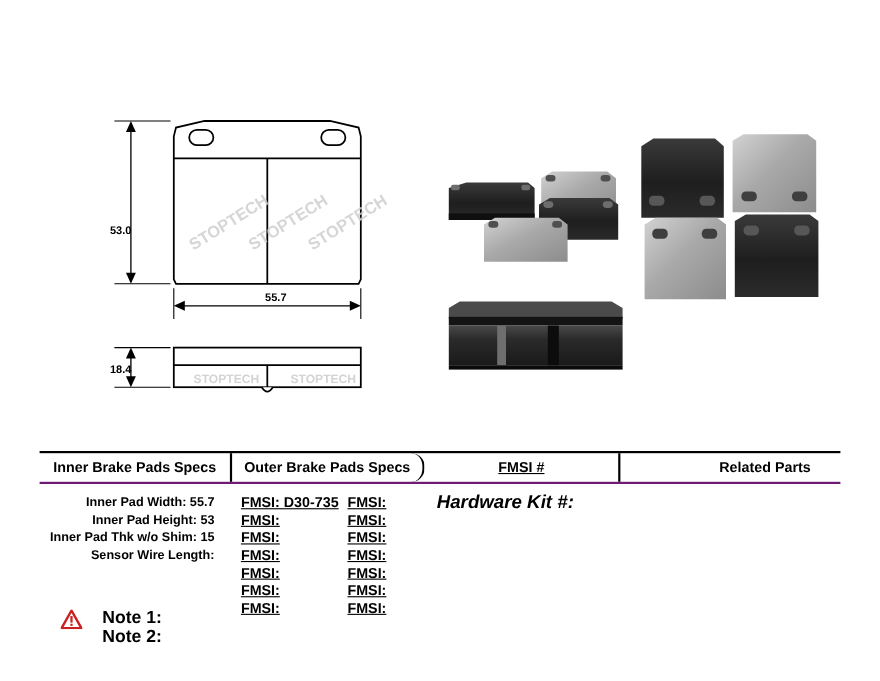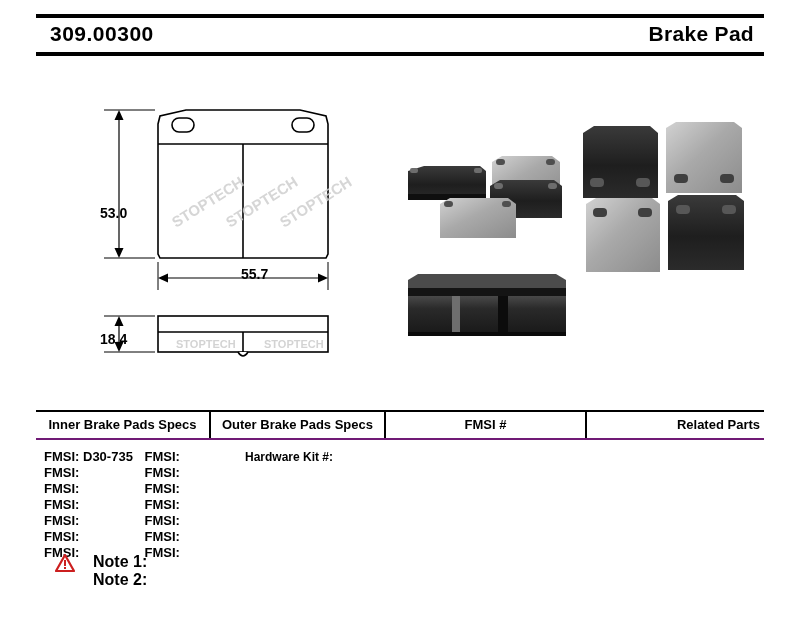--- a/index.html
+++ b/index.html
@@ -64,21 +64,21 @@
     position: absolute;
     left: 0;
     top: 58px;
     width: 800px;
     height: 330px;
   }
   .drawing svg { display: block; }
 
   .dim-label {
     position: absolute;
-    font-size: 14px;
+    font-size: 10px;
     font-weight: bold;
     font-family: "Liberation Sans", sans-serif;
   }
   #dim-height-label { left: 100px; top: 147px; }
   #dim-width-label  { left: 241px; top: 208px; }
   #dim-thk-label    { left: 100px; top: 273px; }
 
   
   .spec-table {
     position: absolute;
@@ -95,22 +95,22 @@
   .spec-head > div {
     font-size: 13px;
     font-weight: bold;
     text-align: center;
     line-height: 26px;
     border-right: 2px solid #000;
     box-sizing: border-box;
   }
   .spec-head > div:last-child { border-right: none; text-align: right; }
   .col-inner  { width: 175px; }
-  .col-outer  { width: 175px; }
-  .col-fmsi   { width: 201px; }
+  .col-outer  { width: 175px; border-radius: 12px; }
+  .col-fmsi   { width: 178px; text-decoration: underline; }
   .col-related{ width: 173px; }
 
   .spec-body {
     display: flex;
     margin-top: 0;
   }
   .spec-body > div {
     box-sizing: border-box;
     padding-top: 9px;
   }
@@ -133,24 +133,25 @@
     padding-left: 8px;
     box-sizing: border-box;
   }
   .fmsi-line {
     font-size: 13px;
     font-weight: bold;
     line-height: 16px;
     white-space: nowrap;
   }
   .related-line {
-    font-size: 12px;
+    font-size: 17px;
     font-weight: bold;
     line-height: 16px;
     padding-left: 8px;
+    font-style: italic;
   }
 
   
   .notes {
     position: absolute;
     left: 55px;
     top: 553px;
     width: 300px;
   }
   .note-row {
@@ -167,26 +168,20 @@
     position: absolute;
     left: 0;
     top: 1px;
   }
 </style>
 </head>
 <body>
 
 <div class="sheet">
 
-  <div class="header">
-    <div class="header-rule-top"></div>
-    <div class="part-number">309.00300</div>
-    <div class="doc-title">Brake Pad</div>
-    <div class="header-rule-bottom"></div>
-  </div>
 
   <div class="drawing">
     <svg width="800" height="330" viewBox="0 0 800 330" xmlns="http://www.w3.org/2000/svg">
       <defs>
         <linearGradient id="gpad" x1="0" y1="0" x2="0" y2="1">
           <stop offset="0%" stop-color="#3a3a3a"></stop>
           <stop offset="55%" stop-color="#1e1e1e"></stop>
           <stop offset="100%" stop-color="#2b2b2b"></stop>
         </linearGradient>
         <linearGradient id="gplate" x1="0" y1="0" x2="1" y2="1">
@@ -331,20 +326,26 @@
 
   <div class="spec-table">
     <div class="spec-head">
       <div class="col-inner">Inner Brake Pads Specs</div>
       <div class="col-outer">Outer Brake Pads Specs</div>
       <div class="col-fmsi">FMSI #</div>
       <div class="col-related">Related Parts</div>
     </div>
 
     <div class="spec-body">
+      <div class="col-inner">
+        <div class="spec-line">Inner Pad Width: 55.7</div>
+        <div class="spec-line">Inner Pad Height: 53</div>
+        <div class="spec-line">Inner Pad Thk w/o Shim: 15</div>
+        <div class="spec-line">Sensor Wire Length:</div>
+      </div>
 
 
       <div class="col-fmsi">
         <div class="fmsi-grid">
           <div class="fmsi-col">
             <div class="fmsi-line">FMSI:  D30-735</div>
             <div class="fmsi-line">FMSI:</div>
             <div class="fmsi-line">FMSI:</div>
             <div class="fmsi-line">FMSI:</div>
             <div class="fmsi-line">FMSI:</div>

